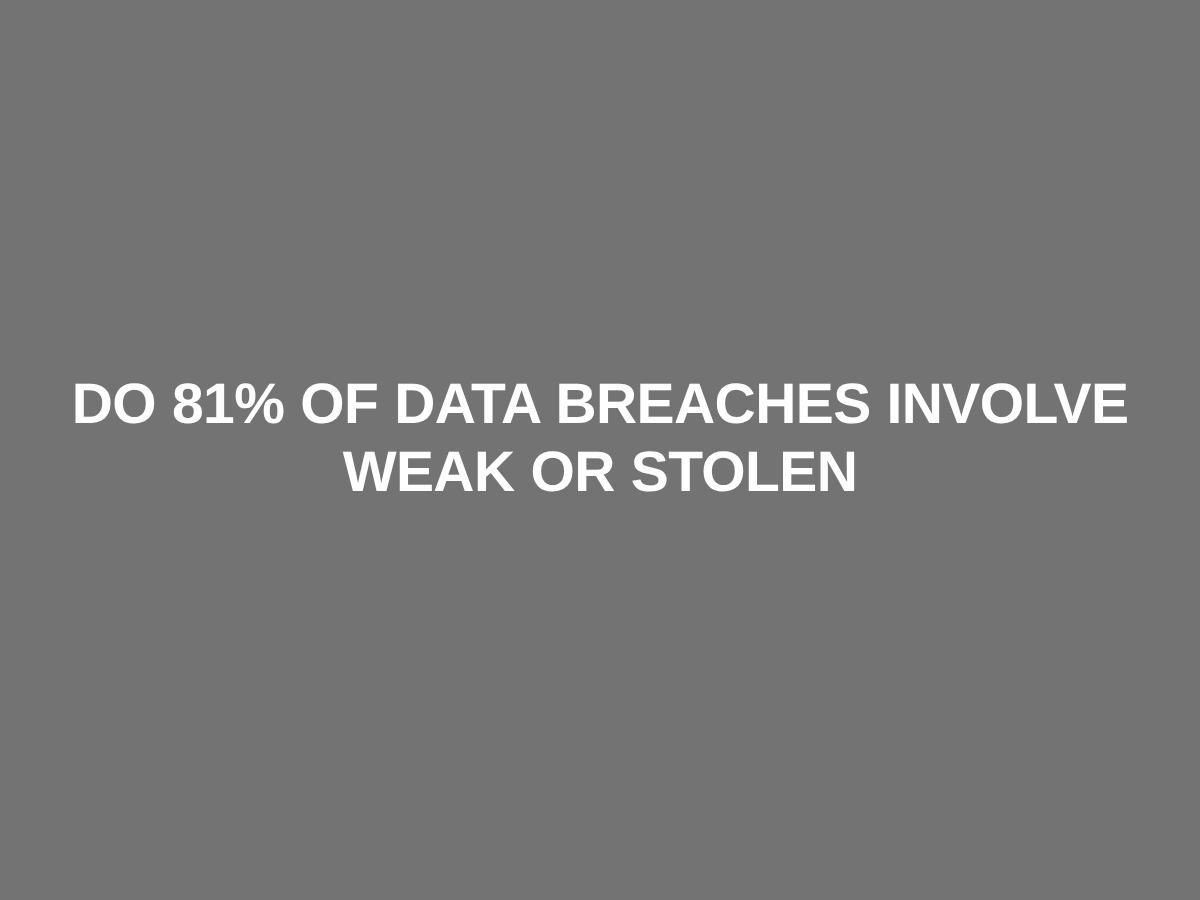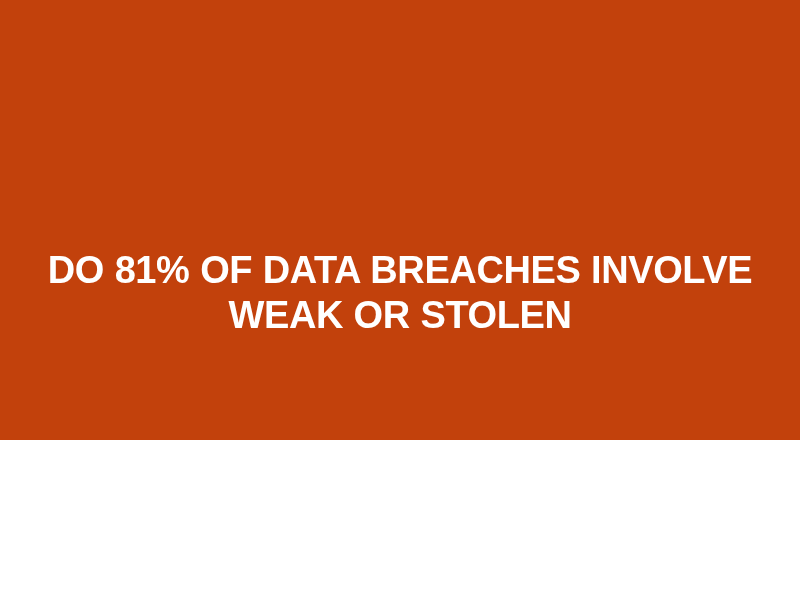--- a/index.html
+++ b/index.html
@@ -11,26 +11,26 @@
   body {
     width: 800px;
     height: 600px;
     overflow: hidden;
     font-family: "Liberation Sans", sans-serif;
   }
 
   #hero-card {
     position: relative;
     width: 800px;
-    height: 440px;
+    height: 600px;
     box-sizing: border-box;
     display: flex;
     align-items: flex-start;
     justify-content: center;
-    background-color: #c2410c;
+    background-color: #737373;
   }
 
   #title-block {
     position: absolute;
     left: 0;
     top: 248px;
     width: 800px;
     padding: 0 40px;
     box-sizing: border-box;
     text-align: center;

